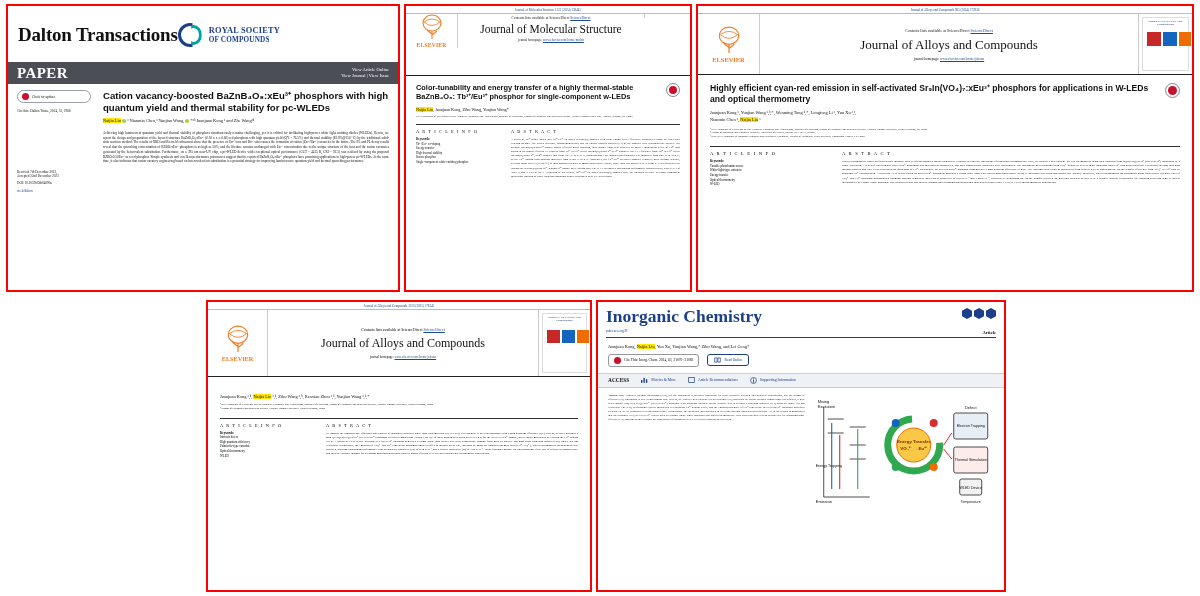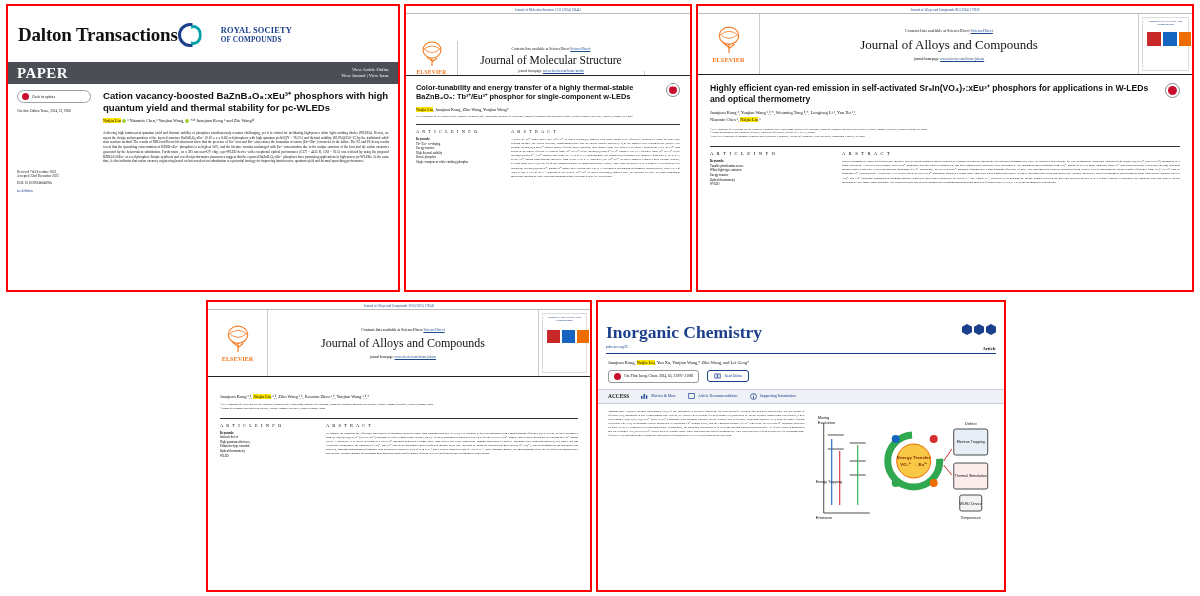--- a/index.html
+++ b/index.html
@@ -24,21 +24,21 @@
   #p1 { left: 6px; top: 4px; width: 394px; height: 288px; }
   #p1 .top {
     height: 54px; display:flex; align-items:center; 
     padding: 4px 10px 0 10px;
   }
   #p1 .dt-title {
     font-family: "Liberation Serif", serif;
     font-size: 19px; font-weight: 700; color:#111; line-height: 1.03;
     letter-spacing: -0.2px;
   }
-  #p1 .rsc { display:flex; align-items:center; gap:19px; }
+  #p1 .rsc { display:flex; align-items:center; gap:7px; }
   #p1 .rsc-mark { width:24px; height:24px; position:relative; }
   #p1 .rsc-mark .c1 {
     position:absolute; inset:0; border:3.4px solid #1b3f8b; border-radius:50%;
     clip-path: polygon(0 0, 62% 0, 62% 100%, 0 100%);
   }
   #p1 .rsc-mark .c2 {
     position:absolute; left:7px; top:2px; width:17px; height:20px;
     border:3.4px solid #00a1a7; border-radius:50%;
     clip-path: polygon(38% 0, 100% 0, 100% 100%, 38% 100%);
   }
@@ -68,21 +68,21 @@
     font-family:"Liberation Sans", sans-serif; margin-bottom: 5px;
   }
   #p1 .authors { font-size: 4.4px; line-height:1.5; color:#111; }
   #p1 .authors .hl { background:#ffe600; }
   #p1 .orc { display:inline-block; width:4px;height:4px;border-radius:50%;background:#a6ce39; vertical-align:-0.5px;}
   #p1 .abs { font-size: 3.35px; line-height: 1.42; color:#111; text-align:justify; margin-top:6px;}
 
   
   #p2 { left: 404px; top: 4px; width: 288px; height: 288px; }
   #p2 .jhead { text-align:center; font-size:3.2px; color:#1a4b8c; padding:2px 0 1px; border-bottom:0.5px solid #bbb;}
-  #p2 .masthead { display:flex; align-items:flex-end; height: 62px; border-bottom: 1.2px solid #222; }
+  #p2 .masthead { display:flex; align-items:flex-start; height: 62px; border-bottom: 1.2px solid #222; }
   #p2 .elsevier { width:52px; flex:0 0 52px; border-right:0.6px solid #ccc; display:flex; flex-direction:column; align-items:center; justify-content:center; gap:2px;}
   #p2 .els-tree { width:24px;height:26px; display:block; }
   #p2 .els-word { font-size:5.6px; color:#f47920; font-weight:700; letter-spacing:.2px;}
   #p2 .mid { flex:1; display:flex; flex-direction:column; align-items:center; justify-content:center; gap:3px; padding:2px 4px;}
   #p2 .sd { font-size:3.6px; color:#222;}
   #p2 .sd a { color:#1a4b8c; }
   #p2 .jname { font-size: 11.5px; color:#111; font-family:"Liberation Serif", serif; }
   #p2 .jhome { font-size:3.2px; color:#222;}
   #p2 .jhome a{color:#1a4b8c;}
   #p2 .cover { width:46px; flex:0 0 46px; border-left:0.6px solid #ccc; padding:2px; }
@@ -169,21 +169,21 @@
   #p4 .rule{border-top:0.8px solid #333;margin:7px 0 4px;}
   #p4 .twocol{display:flex;gap:10px;}
   #p4 .col-a{width:96px;flex:0 0 96px;}
   #p4 .col-b{flex:1;}
   #p4 .sechead{font-size:4.4px;letter-spacing:1.1px;margin-bottom:3px;}
   #p4 .kw{font-size:3.0px;line-height:1.55;}
   #p4 .abs{font-size:2.9px;line-height:1.42;text-align:justify;}
 
   
   #p5 { left: 596px; top: 300px; width: 410px; height: 292px; }
-  #p5 .ictop { display:flex; align-items:flex-start; justify-content:space-between; padding:22px 8px 0 8px;}
+  #p5 .ictop { display:flex; align-items:flex-start; justify-content:space-between; padding:6px 8px 0 8px;}
   #p5 .ic-name { font-size: 17.5px; font-weight:700; color:#1b3f8b; font-family:"Liberation Serif", serif; line-height:1;}
   #p5 .ic-right { text-align:right; }
   #p5 .ic-logo { display:flex; gap:2px; align-items:flex-start; justify-content:flex-end;}
   #p5 .ic-hex { width:10px;height:11px;background:#1b3f8b; clip-path: polygon(50% 0,100% 25%,100% 75%,50% 100%,0 75%,0 25%);}
   #p5 .ic-article { font-size:4.6px; color:#111; margin-top:3px; font-weight:700;}
   #p5 .pubsrow { display:flex; align-items:center; justify-content:space-between; padding:1px 8px; }
   #p5 .pubs { font-size:3.6px; color:#1a4b8c;}
   #p5 .rule-blue { border-top:1.1px solid #1b3f8b; margin: 1px 8px 0 8px;}
   #p5 .art-title { font-size: 9.2px; font-weight:700; line-height:1.24; color:#111; padding: 6px 10px 0 10px; font-family:"Liberation Sans", sans-serif;}
   #p5 .authors { font-size:4.4px; padding: 6px 10px 0 10px; color:#111;}

